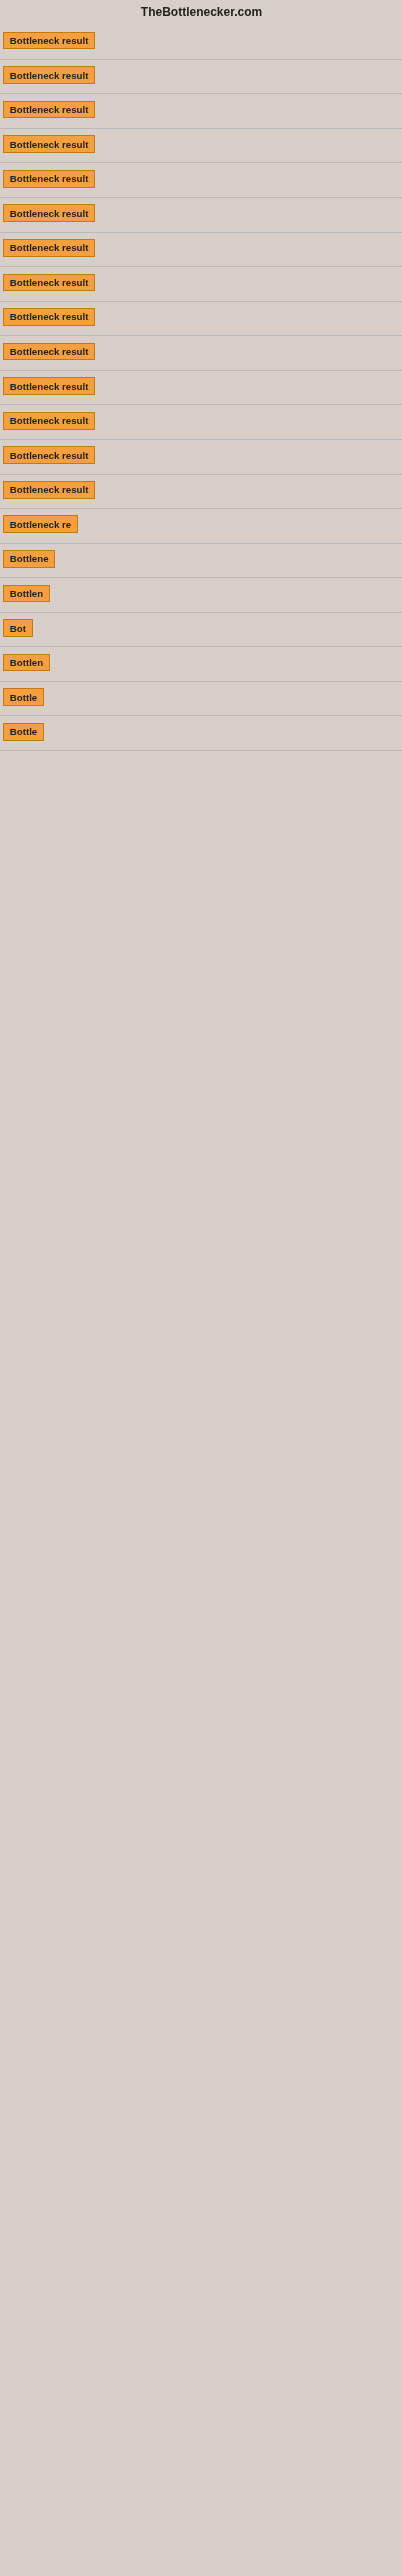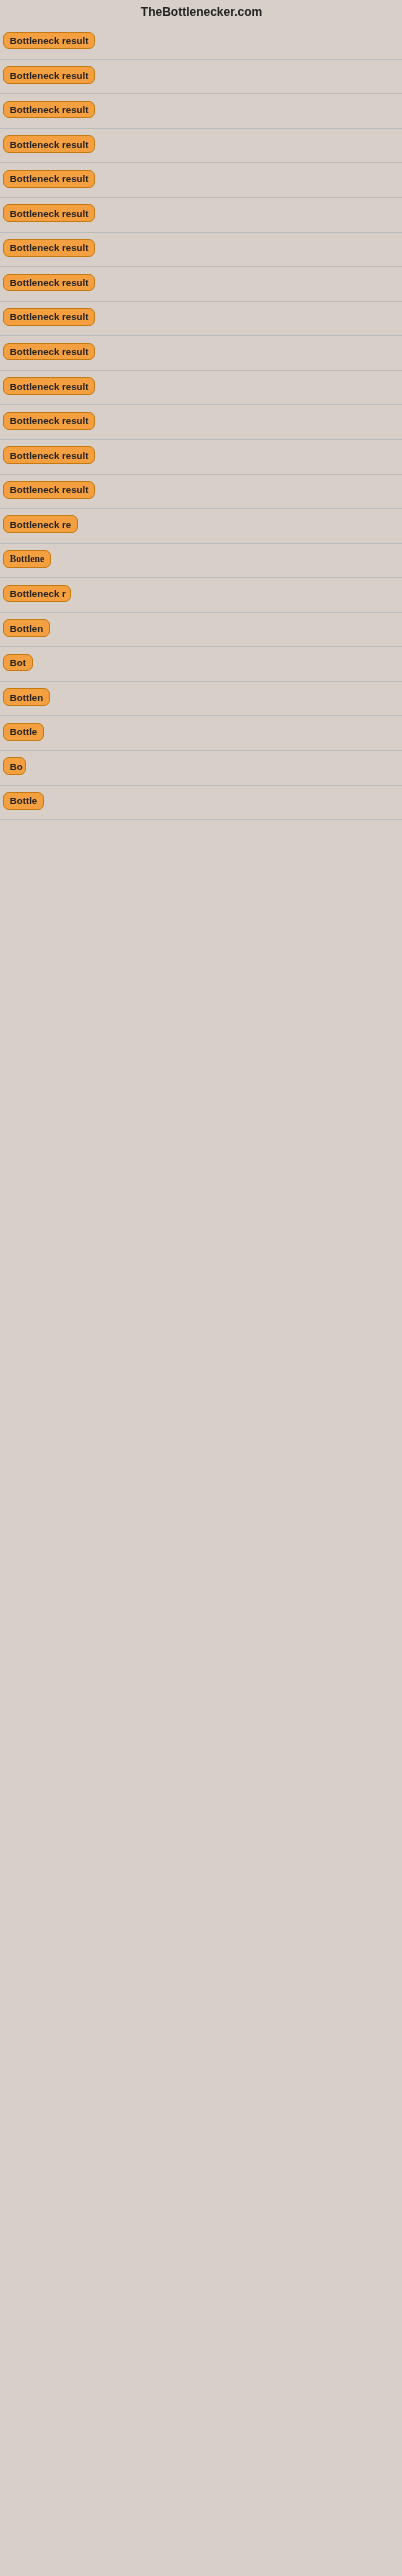--- a/index.html
+++ b/index.html
@@ -25,21 +25,21 @@
     }
 
     .bottleneck-badge {
       display: inline-block;
       background-color: #f5a040;
       color: #222;
       font-size: 9.7px;
       font-weight: bold;
       padding: 2.4px 5.6px;
       border: 1.2px solid #c47a10;
-      border-radius: 6px;
+      border-radius: 0;
       white-space: nowrap;
       overflow: hidden;
     }
 
     .result-row {
       margin-bottom: 0;
       padding: 6.4px 4.8px 6.4px 3.2px;
       border-bottom: 0.8px solid #bbb;
     }
   </style>
@@ -58,23 +58,21 @@
       <div class="result-row"><span class="bottleneck-badge" style="max-width: 93px;">Bottleneck result</span></div>
       <div class="result-row"><span class="bottleneck-badge" style="max-width: 93px;">Bottleneck result</span></div>
       <div class="result-row"><span class="bottleneck-badge" style="max-width: 93px;">Bottleneck result</span></div>
       <div class="result-row"><span class="bottleneck-badge" style="max-width: 93px;">Bottleneck result</span></div>
       <div class="result-row"><span class="bottleneck-badge" style="max-width: 93px;">Bottleneck result</span></div>
       <div class="result-row"><span class="bottleneck-badge" style="max-width: 93px;">Bottleneck result</span></div>
       <div class="result-row"><span class="bottleneck-badge" style="max-width: 93px;">Bottleneck result</span></div>
       <div class="result-row"><span class="bottleneck-badge" style="max-width: 93px;">Bottleneck result</span></div>
       <div class="result-row"><span class="bottleneck-badge" style="max-width: 93px;">Bottleneck result</span></div>
       <div class="result-row"><span class="bottleneck-badge" style="max-width: 76px; text-align: right;">Bottleneck re</span></div>
-      <div class="result-row"><span class="bottleneck-badge" style="max-width: 58px; font-family: Liberation Serif, serif;">Bottlene</span></div>
-      <div class="result-row"><span class="bottleneck-badge" style="max-width: 68px;">Bottleneck r</span></div>
+      <div class="result-row"><span class="bottleneck-badge" style="max-width: 58px;">Bottlene</span></div>
       <div class="result-row"><span class="bottleneck-badge" style="max-width: 52px;">Bottlen</span></div>
       <div class="result-row"><span class="bottleneck-badge" style="max-width: 31px;">Bot</span></div>
       <div class="result-row"><span class="bottleneck-badge" style="max-width: 50px;">Bottlen</span></div>
       <div class="result-row"><span class="bottleneck-badge" style="max-width: 44px;">Bottle</span></div>
-      <div class="result-row"><span class="bottleneck-badge" style="max-width: 22.5px;">Bo</span></div>
       <div class="result-row"><span class="bottleneck-badge" style="max-width: 42px;">Bottle</span></div>
     </div>
 </div>
 
 
 </body></html>

